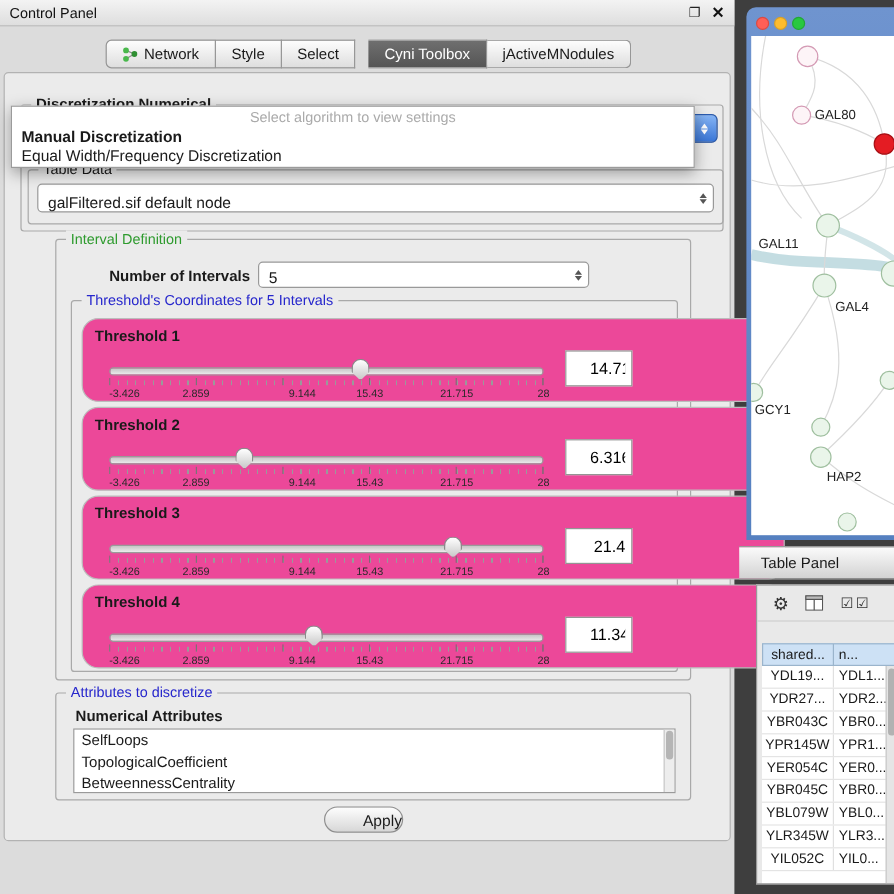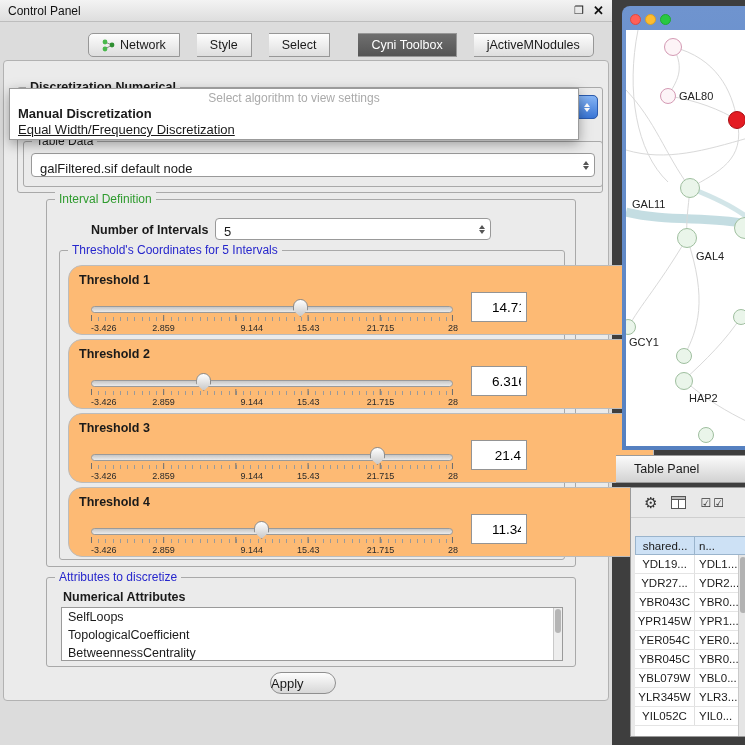--- a/index.html
+++ b/index.html
@@ -9,21 +9,21 @@
 
   
   .cp { position:absolute; left:0; top:0; width:612px; height:745px; background:#dcdcdc; }
   .cp-titlebar { position:absolute; left:0; top:0; width:612px; height:22px;
                  background:linear-gradient(#f3f3f3,#dedede); border-bottom:1px solid #bdbdbd; }
   .cp-title { position:absolute; left:8px; top:4px; font-size:12px; color:#111; }
   .cp-float { position:absolute; left:574px; top:4px; font-size:11px; color:#222; cursor:default; }
   .cp-close { position:absolute; left:593px; top:3px; font-size:13px; font-weight:bold; color:#111; cursor:default; }
 
   
-  .segbar { position:absolute; display:flex; height:24px;gap:17px; }
+  .segbar { position:absolute; display:flex; height:24px; }
   .seg { height:24px; display:flex; align-items:center; gap:5px; padding:0 13px;
          background:linear-gradient(#fdfdfd,#dedede); border:1px solid #979797; border-left:none;
          font-size:12.5px; color:#1a1a1a; white-space:nowrap; cursor:default; }
   .seg:first-child { border-left:1px solid #979797; border-radius:5px 0 0 5px; }
   .seg:last-child { border-radius:0 5px 5px 0; }
   .seg.dark { background:linear-gradient(#6f6f6f, var(--selected-tab,#555)); color:#fff;margin-left:11px; }
 
   .content { position:absolute; left:3px; top:60px; width:606px; height:641px;
              background:#ebebeb; border:1px solid #b2b2b2; border-radius:4px; }
 
@@ -49,24 +49,24 @@
               background:linear-gradient(#86b5f5, var(--accent-blue,#3a76d6));
               border:1px solid #2b5cb0; display:flex; flex-direction:column; align-items:center; justify-content:center; gap:1px; }
   .algo-cap .tri-up { border-bottom-color:#fff; border-left-width:3px; border-right-width:3px; border-bottom-width:4px; }
   .algo-cap .tri-dn { border-top-color:#fff; border-left-width:3px; border-right-width:3px; border-top-width:4px; }
 
   
   .popup { position:absolute; left:5px; top:27px; width:570px; height:52px; background:#fff;
            border:1px solid #9b9b9b; box-shadow:0 4px 12px rgba(0,0,0,.35); z-index:30; }
   .popup-header { position:absolute; left:0; right:0; top:2px; text-align:center; color:#aaa; font-size:12px; }
   .popup-opt1 { position:absolute; left:8px; top:17px; font-size:13px; font-weight:bold; cursor:default; }
-  .popup-opt2 { position:absolute; left:8px; top:33px; font-size:13px; cursor:default;text-decoration:underline; }
-
-  
-  .srow { position:absolute; left:8px; width:586px; height:70px; border:1px solid #bcbcbc; border-radius:14px; background:#fdba74; }
+  .popup-opt2 { position:absolute; left:8px; top:33px; font-size:13px; cursor:default; }
+
+  
+  .srow { position:absolute; left:8px; width:586px; height:70px; border:1px solid #bcbcbc; border-radius:14px; background:#ec4899; }
   .srow-label { position:absolute; left:10px; top:7px; font-size:12.5px; font-weight:bold; }
   .zone { position:absolute; left:22px; top:36px; width:362px; height:34px; }
   .track { position:absolute; left:0; right:0; top:4px; height:7px;
            background:linear-gradient(#c6c6c6,#ebebeb); border:1px solid #9a9a9a; border-radius:4px; }
   .thumb { position:absolute; top:-3px; width:15px; height:18px; margin-left:-7px;
            background:linear-gradient(#ffffff,#c9c9c9); border:1px solid #8a8a8a;
            border-radius:8px 8px 2px 2px; clip-path:polygon(0 0,100% 0,100% 60%,50% 100%,0 60%); cursor:default; }
   .ticks { position:absolute; left:0; width:100%; top:13px; height:6px; }
   .ticks::before { content:""; position:absolute; left:0; right:0; top:2px; height:4px;
                    background:repeating-linear-gradient(to right,#9a9a9a 0 1px,transparent 1px 7.24px); }
@@ -81,21 +81,21 @@
 
   
   .listbox { position:absolute; left:57px; top:546px; width:502px; height:54px; background:#fff;
              border:1px solid #9a9a9a; overflow:hidden; font-size:12.5px; }
   .listbox .li { line-height:18px; padding-left:6px; white-space:nowrap; cursor:default; }
   .vscroll { position:absolute; right:0; top:0; bottom:0; width:9px; background:#ededed; border-left:1px solid #c9c9c9; }
   .vthumb { position:absolute; left:1px; right:1px; top:1px; height:24px; background:#b5b5b5; border-radius:3px; }
 
   .apply-btn { position:absolute; left:266px; top:611px; width:66px; height:22px; border:1px solid #8f8f8f;
                border-radius:11px; background:linear-gradient(#fdfdfd,#d7d7d7); font-size:13px;
-               display:flex; align-items:center; justify-content:flex-start; cursor:default; }
+               display:flex; align-items:center; justify-content:flex-end; cursor:default; }
 
   
   .netwin { position:absolute; left:622px; top:6px; width:126px; height:444px;
             background:linear-gradient(#6f94cf,#5580c0); border-radius:8px 0 0 0; }
   .light { position:absolute; top:8px; width:11px; height:11px; border-radius:50%; }
   .l-red { left:8px; background:var(--traffic-red,#ff5f57); border:1px solid #d94b44; }
   .l-yellow { left:23px; background:var(--traffic-yellow,#febc2e); border:1px solid #d6a02a; }
   .l-green { left:38px; background:var(--traffic-green,#28c840); border:1px solid #22a835; }
   .netcanvas { position:absolute; left:4px; top:24px; width:122px; height:416px; background:#fff; overflow:hidden; }
   .gnode { position:absolute; border-radius:50%; background:#eaf5ea; border:1px solid #9fbf9f; }

